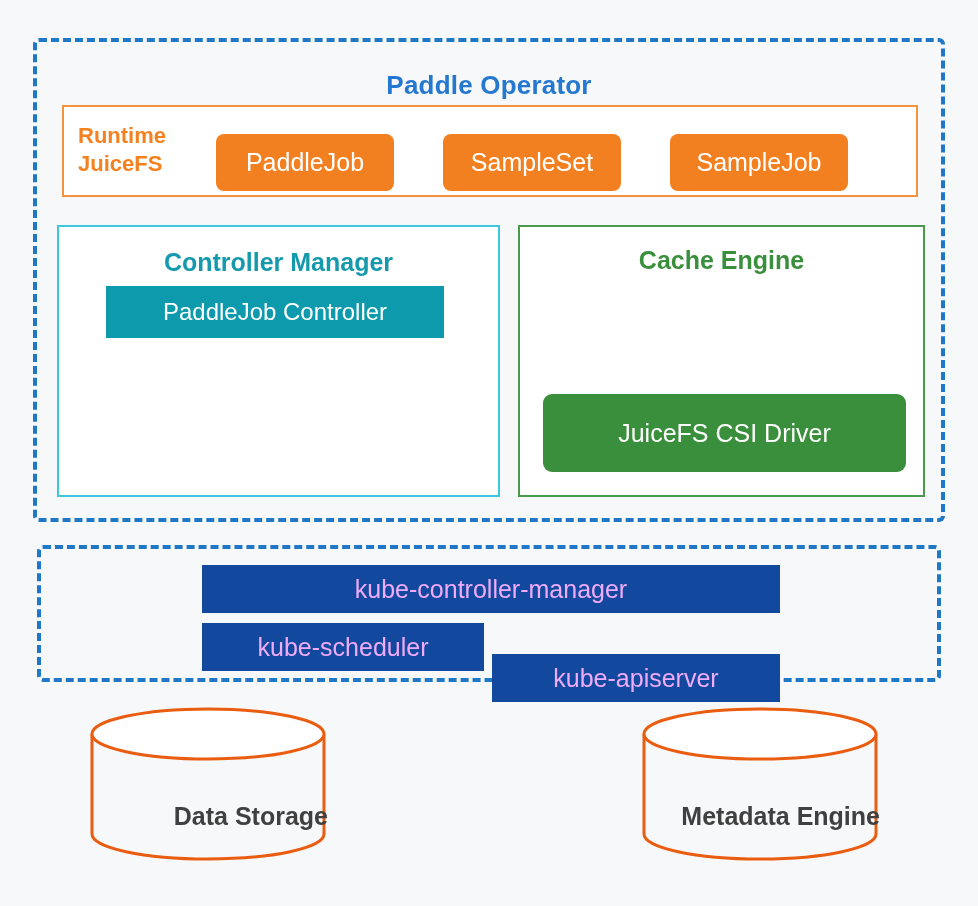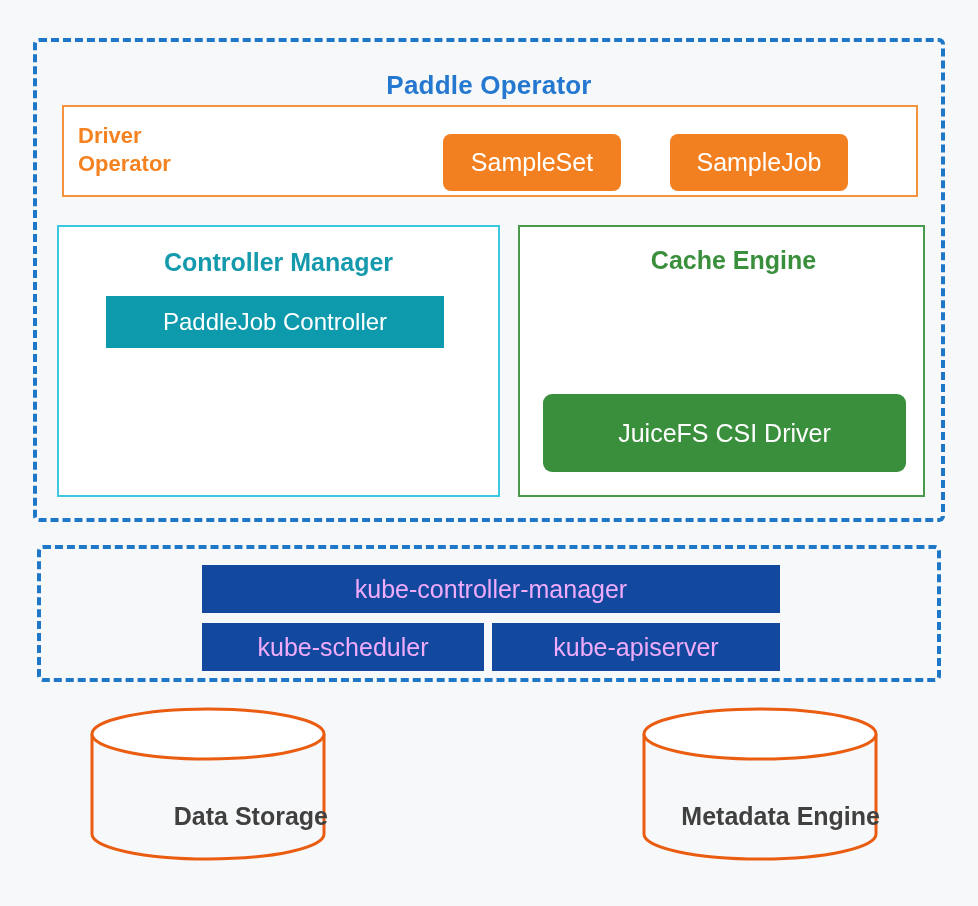--- a/index.html
+++ b/index.html
@@ -100,36 +100,36 @@
     width: 338px;
     height: 52px;
     background: #0c9aac;
     color: #ffffff;
     font-size: 24px;
     display: flex;
     align-items: center;
     justify-content: center;
     box-sizing: border-box;
   }
-  #cm-box-0 { top: 296px; }
+  #cm-box-0 { top: 286px; }
   #cm-box-1 { top: 364px; }
   #cm-box-2 { top: 431px; }
 
   
   #ce-panel {
     position: absolute;
     left: 518px; top: 225px;
     width: 407px; height: 272px;
     border: 2px solid #4a9a4e;
     background: #ffffff;
     box-sizing: border-box;
   }
   #ce-title {
     position: absolute;
-    left: 530px; top: 246px;
+    left: 518px; top: 246px;
     width: 407px;
     text-align: center;
     color: #3a8f3c;
     font-size: 25px;
     font-weight: bold;
   }
   .ce-box {
     position: absolute;
     left: 543px;
     width: 363px;
@@ -152,21 +152,21 @@
     background: #12499e;
     color: #f0abfc;
     font-size: 25px;
     display: flex;
     align-items: center;
     justify-content: center;
     box-sizing: border-box;
   }
   #k8s-box-0 { left: 202px; top: 565px; width: 578px; height: 48px; }
   #k8s-box-1 { left: 202px; top: 623px; width: 282px; height: 48px; }
-  #k8s-box-2 { left: 492px; top: 623px; width: 288px; height: 48px; }
+  #k8s-box-2 { left: 492px; top: 654px; width: 288px; height: 48px; }
 
   
   .cylinder {
     position: absolute;
     width: 240px;
     height: 156px;
   }
   #cyl-0 { left: 88px;  top: 706px; }
   #cyl-1 { left: 640px; top: 706px; }
   .cylinder svg { display: block; width: 100%; height: 100%; }
@@ -186,24 +186,25 @@
 
 <div id="canvas">
 
   <div id="operator-group" class="dashed-group"></div>
 
   <div id="operator-title" class="group-title">Paddle Operator</div>
 
   <div id="cr-panel"></div>
 
   <div id="cr-label">
-    <div>Driver</div>
-    <div>Operator</div>
+    <div>Runtime</div>
+    <div>JuiceFS</div>
   </div>
 
+  <div id="cr-box-0" class="cr-box">PaddleJob</div>
   <div id="cr-box-1" class="cr-box">SampleSet</div>
   <div id="cr-box-2" class="cr-box">SampleJob</div>
 
   <div id="cm-panel"></div>
 
   <div id="cm-title">Controller Manager</div>
 
   <div id="cm-box-0" class="cm-box">PaddleJob Controller</div>
 
   <div id="ce-panel"></div>

